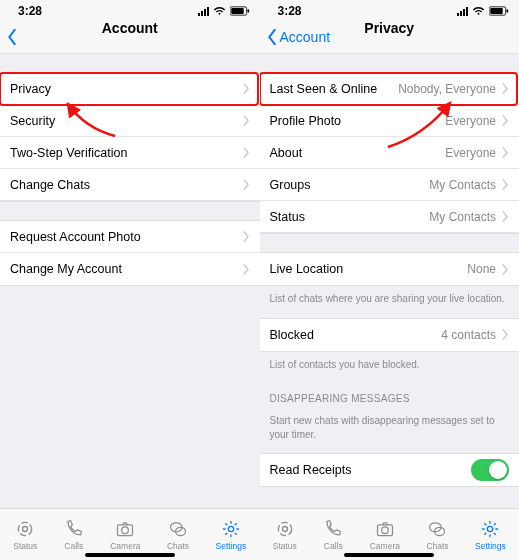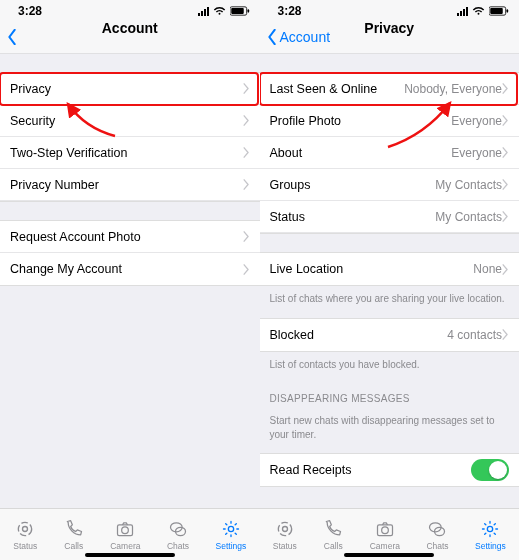--- a/index.html
+++ b/index.html
@@ -14,21 +14,21 @@
   .nav-title { font-size: 14px; font-weight: 700; color: #000; }
   .back { position: absolute; left: 6px; top: 50%; transform: translateY(-50%); display: flex; align-items: center; gap: 2px; color: #007aff; font-size: 14px; }
   .back svg { width: 12px; height: 16px; }
   
   .scroll { flex: 1; overflow-y: auto; background: #efeff4; }
   .spacer { height: 18px; }
   .group { background: #fff; border-top: 1px solid #ddd; border-bottom: 1px solid #ddd; }
   .row { background:#fff; height: 32px; display: flex; align-items: center; justify-content: space-between; padding: 0 10px; border-bottom: 1px solid #e6e6e8; position: relative; }
   .group .row:last-child { border-bottom: none; }
   .row .label { font-size: 12.5px; color: #000; }
-  .row .value { font-size: 12px; color: #8a8a8e; display:flex; align-items:center; }
+  .row .value { font-size: 12px; color: #8a8a8e; display:flex; align-items:center; gap:6px; }
   .chev { color: #c5c5c9; }
   .chev svg { width: 7px; height: 11px; display:block; }
   .footer-note { font-size: 10px; color: #8a8a8e; padding: 6px 10px 12px 10px; line-height: 1.35; }
   .section-header { font-size: 10px; color: #8a8a8e; padding: 10px 10px 4px 10px; text-transform: uppercase; letter-spacing: .3px; }
   
   .annot-box { border: 2px solid #e11; border-radius: 4px; position: absolute; pointer-events:none; }
   .annot-arrow { position: absolute; pointer-events:none; }
   
   .toggle { width: 38px; height: 22px; border-radius: 11px; background: #34c759; position: relative; }
   .toggle::after { content: ""; position: absolute; width: 18px; height: 18px; background: #fff; border-radius: 50%; top: 2px; right: 2px; box-shadow: 0 1px 2px rgba(0,0,0,.25); }
@@ -103,21 +103,21 @@
       </div>
       <div class="row">
         <span class="label">Two-Step Verification</span>
         <span class="chev">
             <svg viewBox="0 0 8 14">
               <path d="M1 1l5 6-5 6" fill="none" stroke="currentColor" stroke-width="1.6" stroke-linecap="round" stroke-linejoin="round"></path>
             </svg>
           </span>
       </div>
       <div class="row">
-        <span class="label">Privacy Number</span>
+        <span class="label">Change Chats</span>
         <span class="chev">
             <svg viewBox="0 0 8 14">
               <path d="M1 1l5 6-5 6" fill="none" stroke="currentColor" stroke-width="1.6" stroke-linecap="round" stroke-linejoin="round"></path>
             </svg>
           </span>
       </div>
 
       <div class="annot-box" style="left:-1px; top:-1px; width:100%; height:34px;"></div>
 
       <svg class="annot-arrow" style="left:60px; top:25px; width:60px; height:40px;" viewBox="0 0 60 40">

